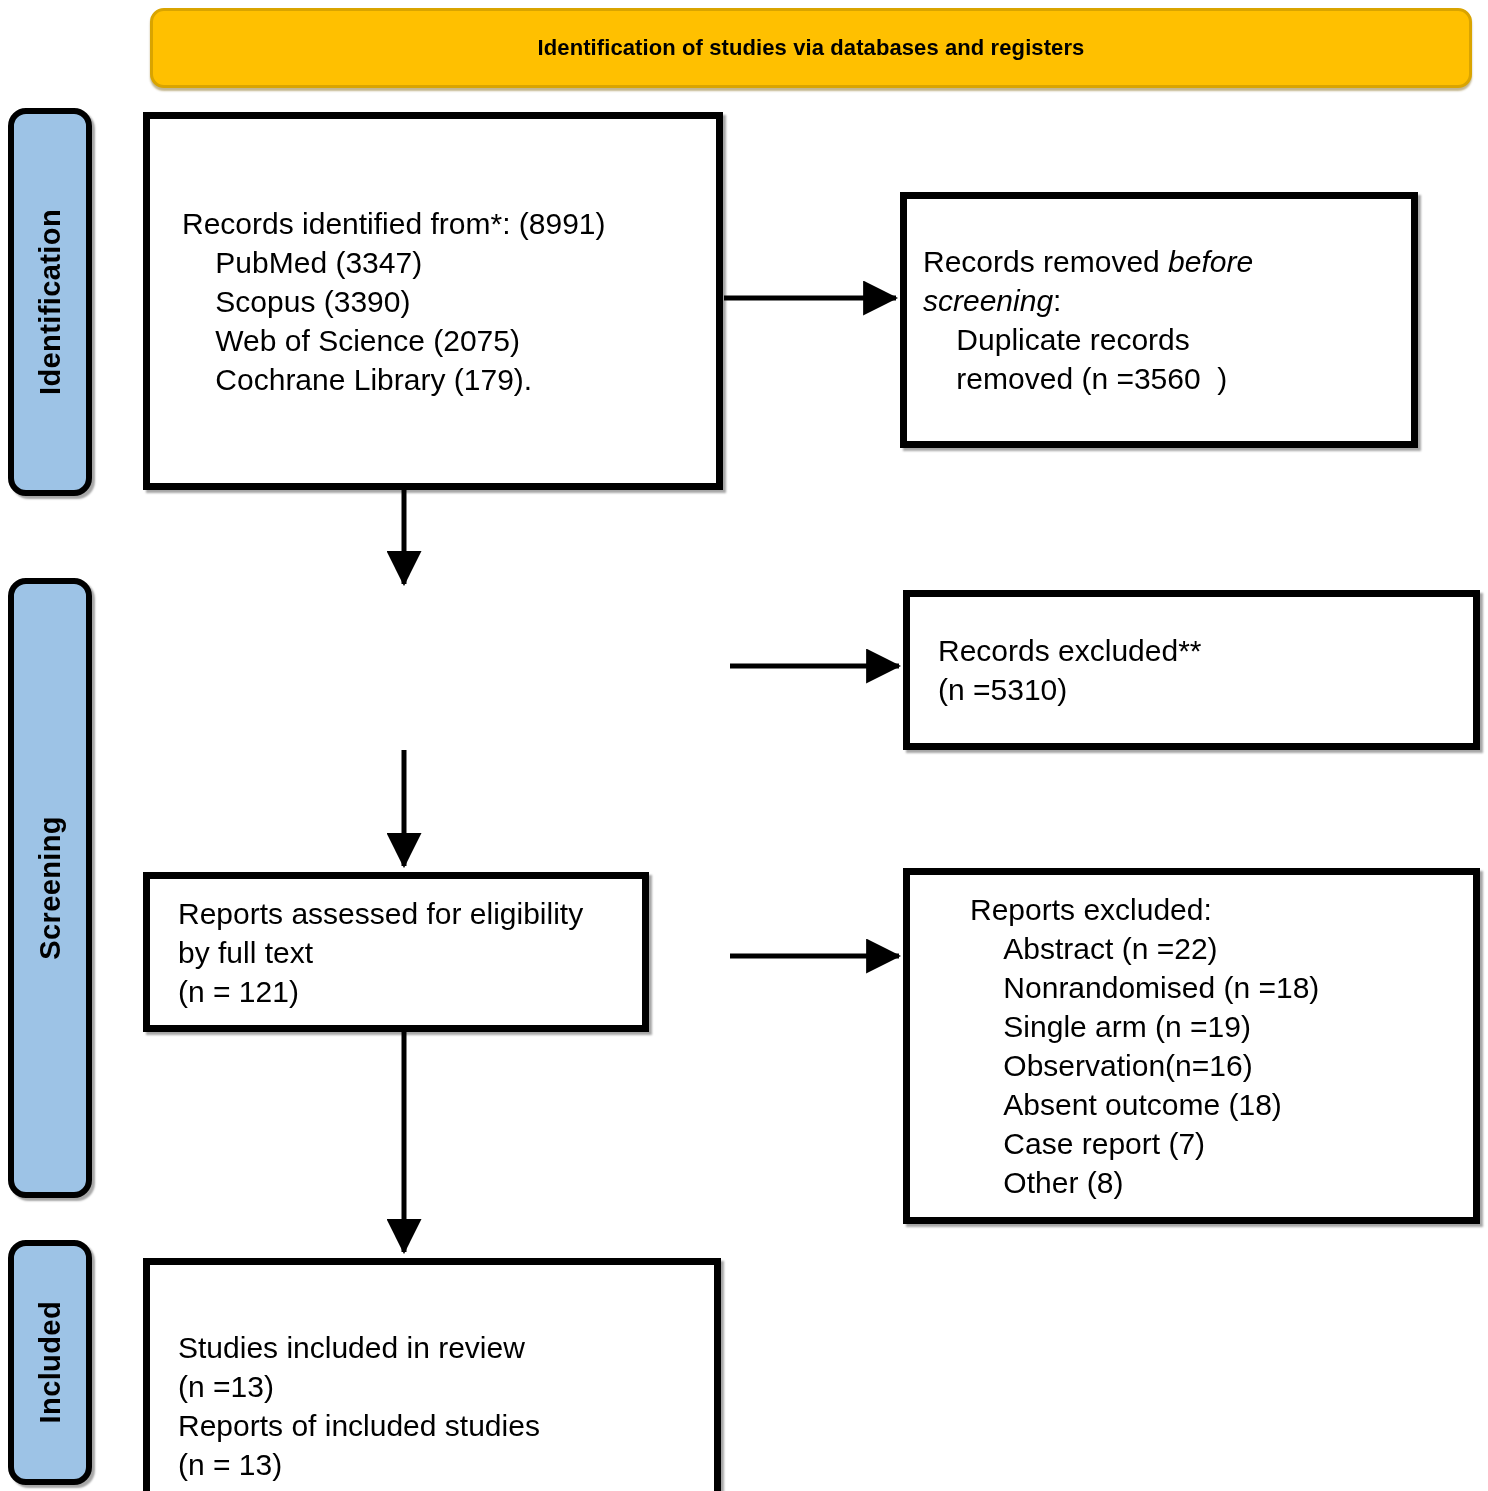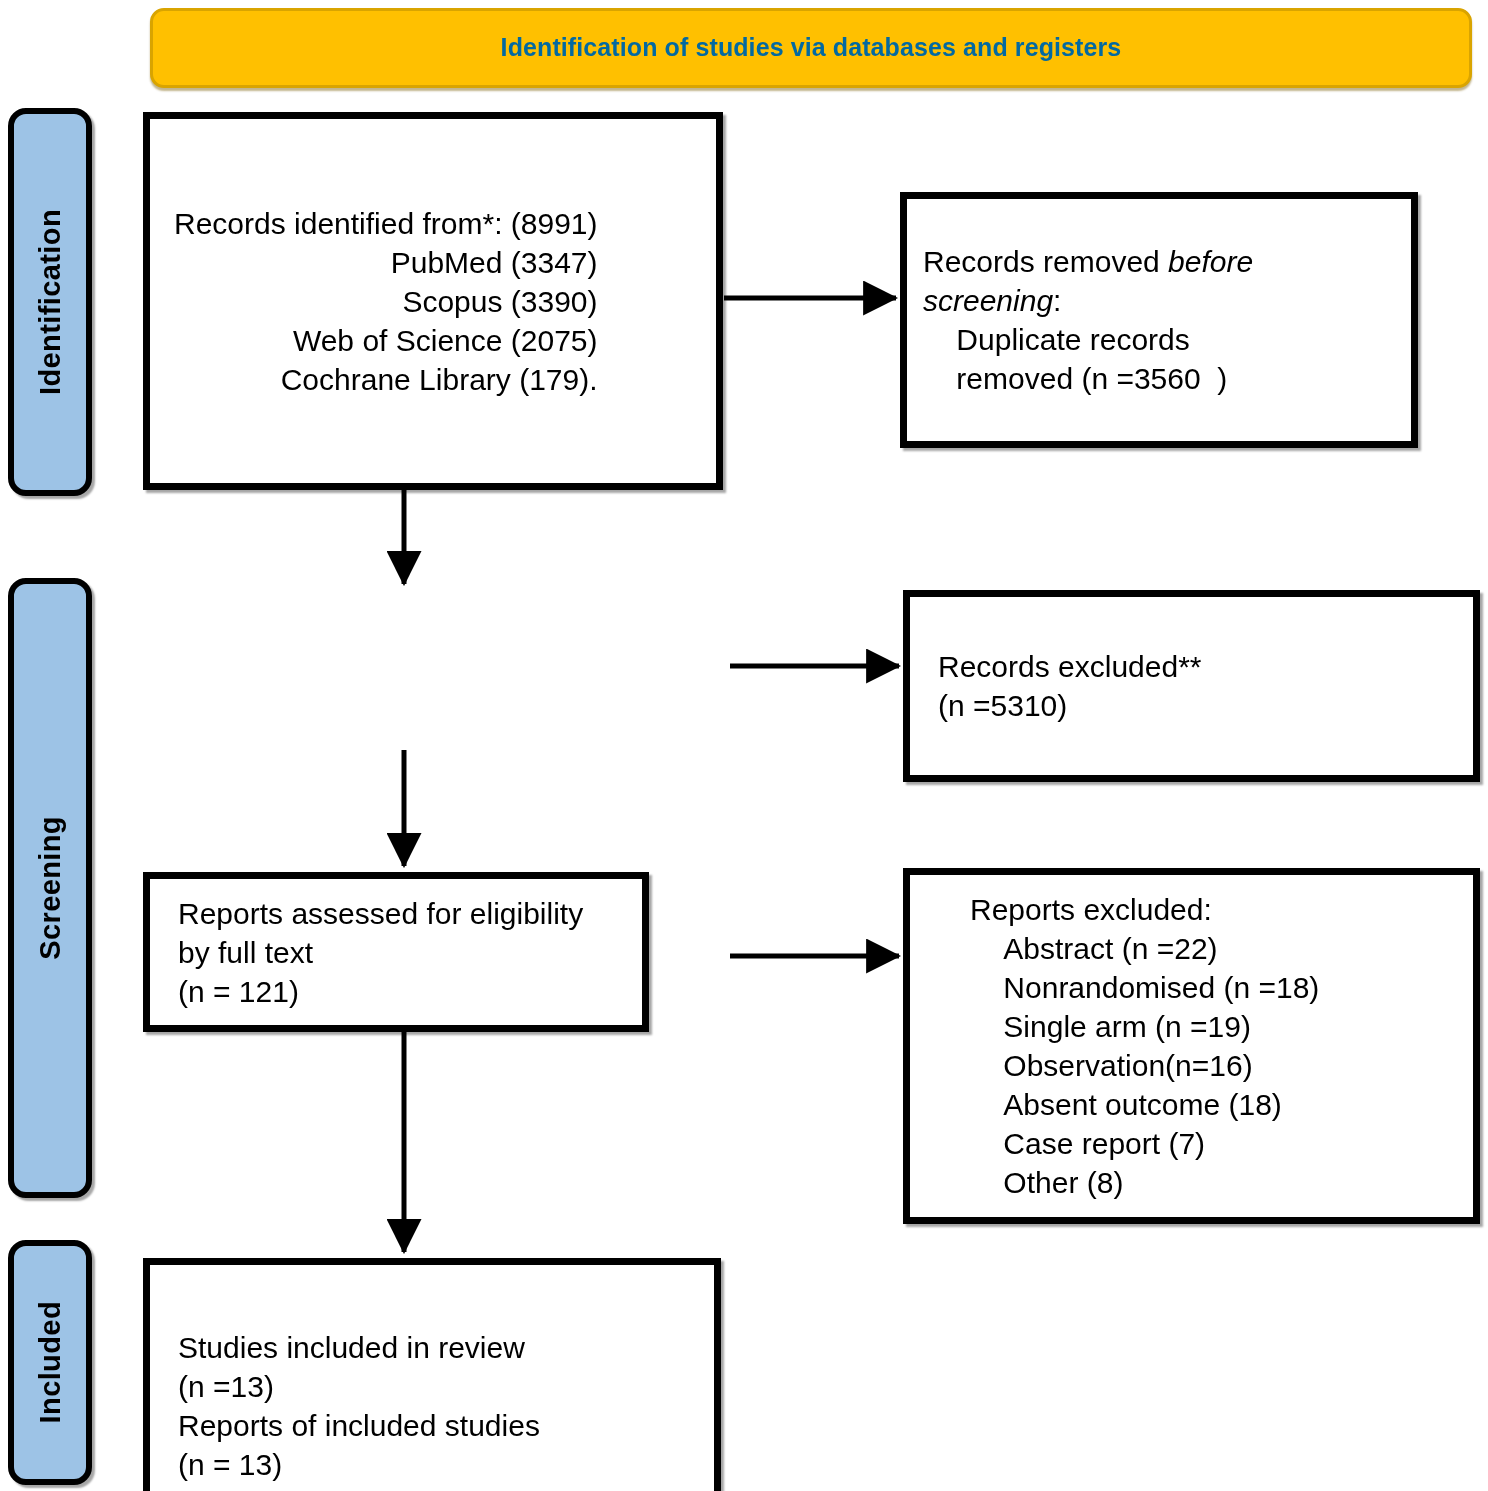--- a/index.html
+++ b/index.html
@@ -15,22 +15,22 @@
     position:absolute;
     left:150px;top:8px;width:1322px;height:80px;
     background:#FFC000;
     border:3px solid #D9A400;
     border-radius:14px;
     box-sizing:border-box;
     display:flex;align-items:center;justify-content:center;
     box-shadow:0 3px 2px rgba(120,90,0,.45);
   }
   .banner-title{
-    font-size:25px;font-weight:bold;letter-spacing:.1px;
-    color:#0369a1;text-align:left;line-height:1.1;
+    font-size:22px;font-weight:bold;letter-spacing:.1px;
+    color:#000000;text-align:left;line-height:1.1;
   }
 
   
   .phase{
     position:absolute;left:8px;width:84px;
     background:#9DC3E6;
     border:6px solid #000000;
     border-radius:18px;
     box-sizing:border-box;
     display:flex;align-items:center;justify-content:center;
@@ -61,26 +61,26 @@
     font-size:30px;line-height:1.30;
     padding:0 0 0 28px;
     white-space:pre-wrap;
     color:#000;
   }
   .box-text .ital{font-style:italic;}
 
   #box-identified{left:143px;top:112px;width:580px;height:378px;}
   #box-removed   {left:900px;top:192px;width:518px;height:256px;}
   #box-screened  {left:143px;top:590px;width:585px;height:160px;}
-  #box-excluded  {left:903px;top:590px;width:577px;height:192px;}
+  #box-excluded  {left:903px;top:590px;width:577px;height:160px;}
   #box-eligibility{left:143px;top:872px;width:506px;height:160px;}
   #box-reports-excluded{left:903px;top:868px;width:577px;height:356px;}
   #box-included  {left:143px;top:1258px;width:578px;height:295px;}
 
-  #box-identified .box-text{padding-left:24px;text-align:right;}
+  #box-identified .box-text{padding-left:32px;}
   #box-removed .box-text{padding-left:16px;}
   #box-reports-excluded .box-text{padding-left:28px;margin-left:32px;}
 
   
   #connectors{position:absolute;left:0;top:0;width:1488px;height:1491px;pointer-events:none;}
 </style>
 </head>
 <body>
 
 <div id="canvas">

